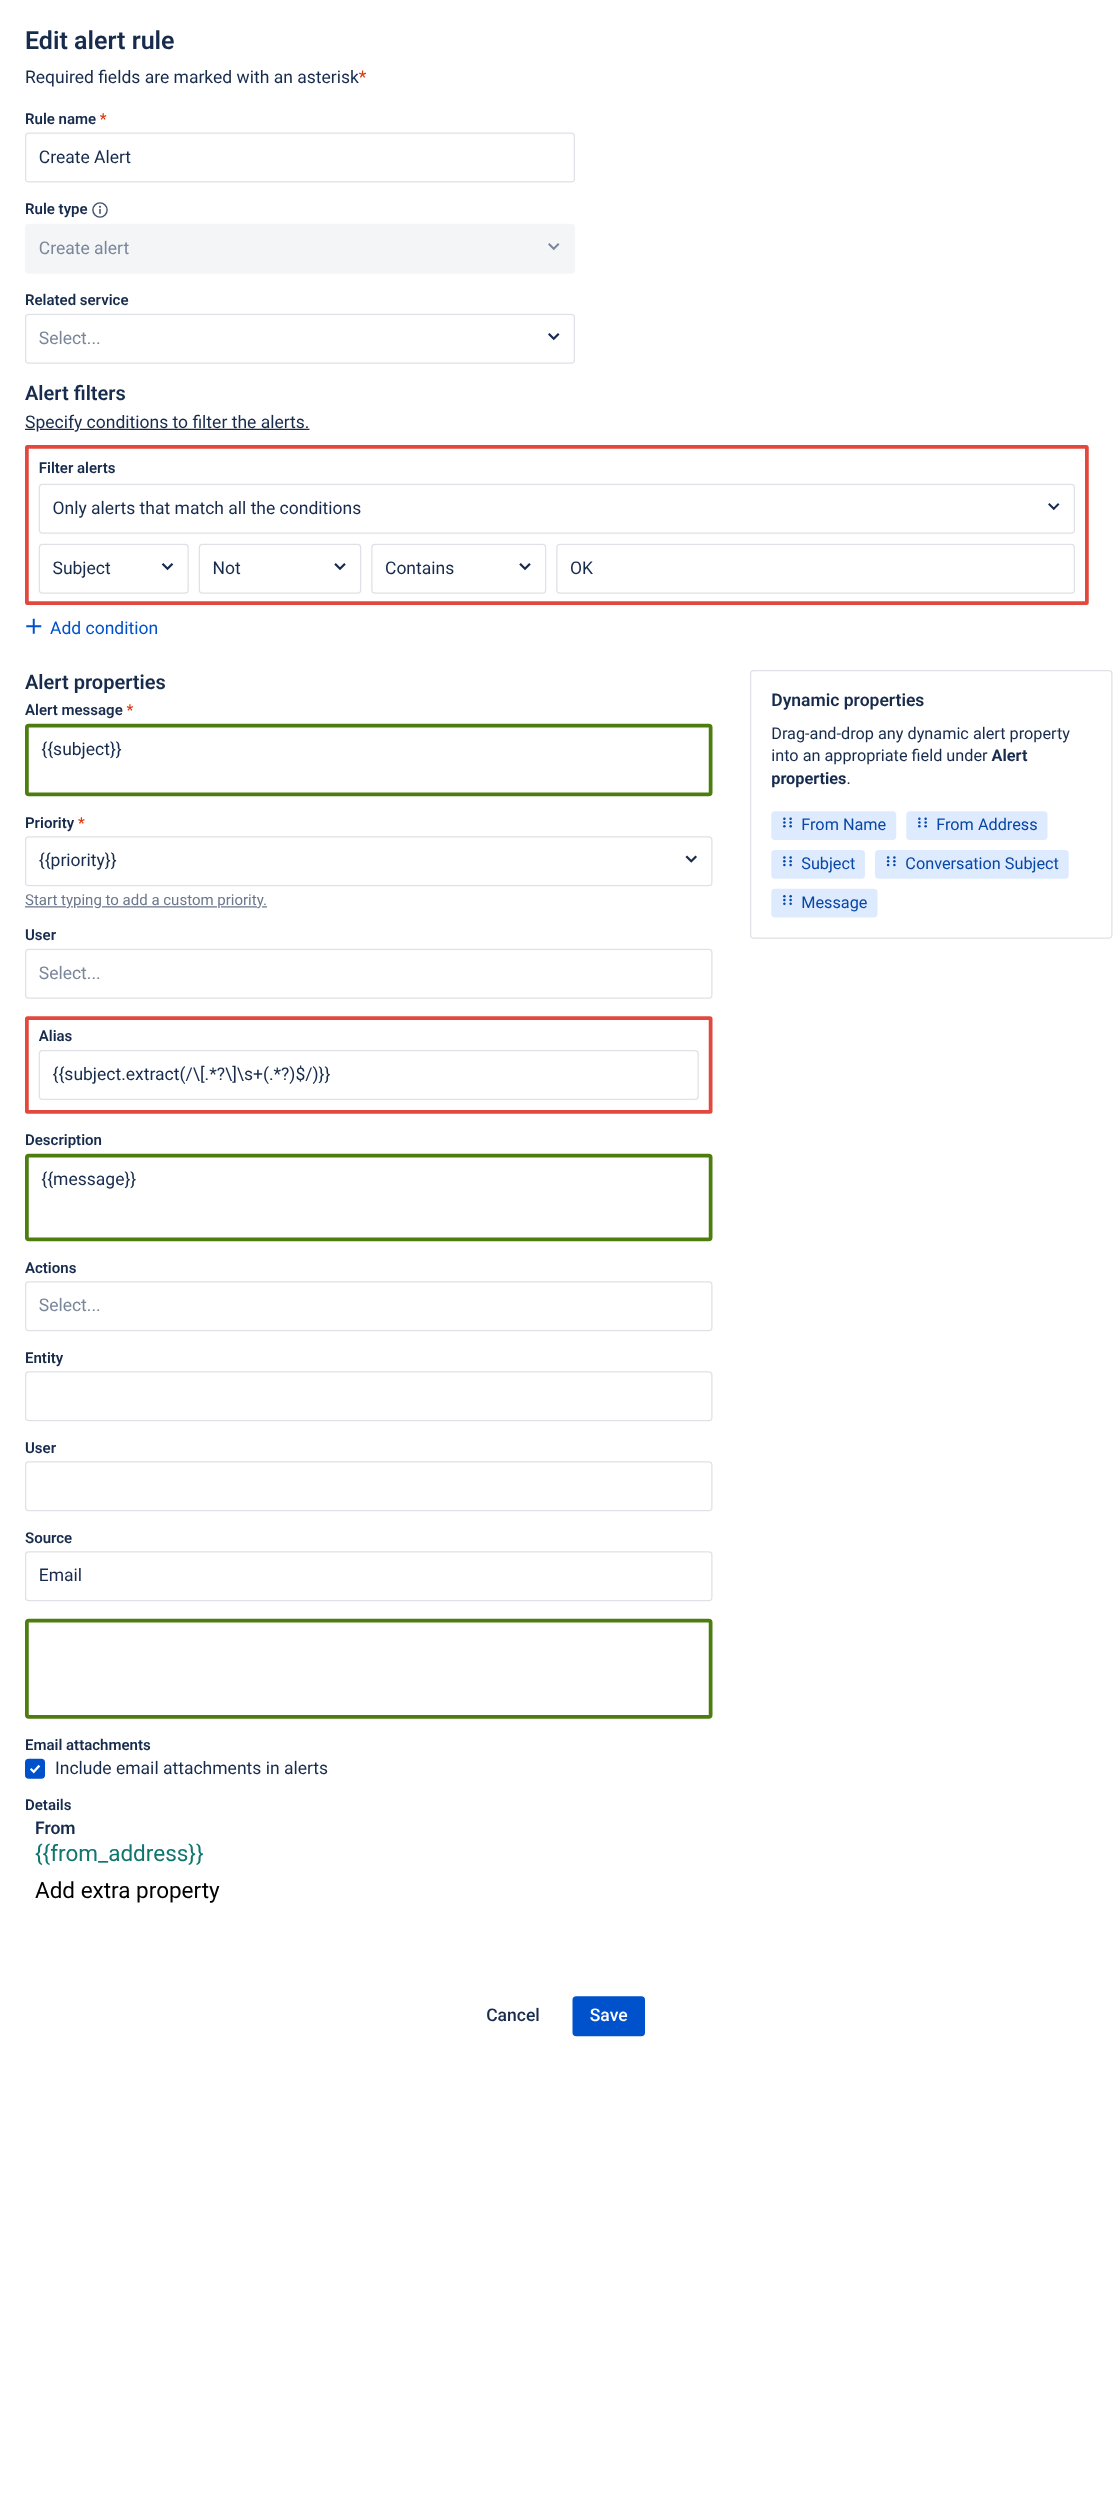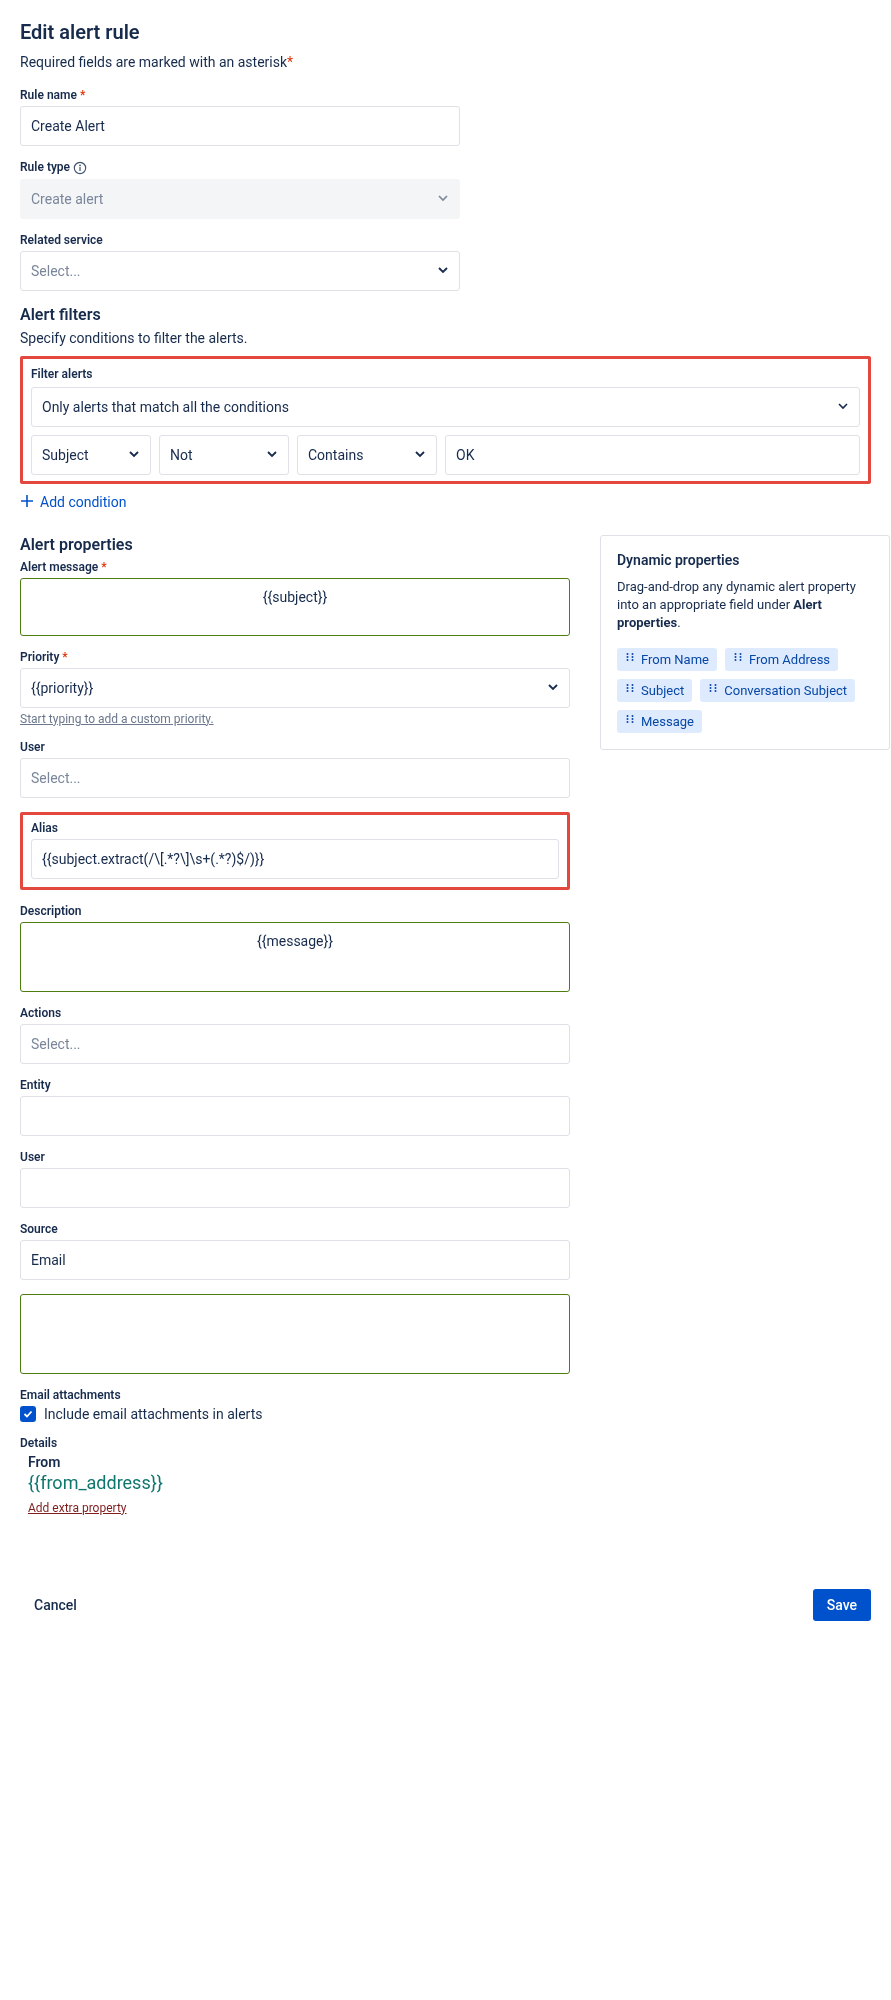--- a/index.html
+++ b/index.html
@@ -50,30 +50,30 @@
 .left { flex:0 0 550px; }
 .right { flex:0 0 290px; border:1px solid #DFE1E6; border-radius:3px; padding:16px; }
 .left .field-group { width:100%; }
 .right h3 { font-size:14px; font-weight:600; margin-bottom:10px; }
 .right p { font-size:13px; color:#172B4D; margin-bottom:16px; line-height:1.4;}
 .chips { display:flex; flex-wrap:wrap; gap:8px; }
 .chip { background:#DEEBFF; color:#0747A6; padding:4px 8px; border-radius:3px; font-size:13px; display:flex; gap:6px; cursor:grab;}
 .chip .grip svg { width:10px; height:10px; display:block; }
 .desc { font-size:13.5px; color:#172B4D; line-height:1.45; margin-bottom:16px; }
 .desc a { color:#0052CC; text-decoration:underline; }
-.textarea { border:1px solid #4d7c0f; border-radius:3px; padding:10px; min-height:58px; font-size:14px;text-align:center;}
+.textarea { border:3px solid #4d7c0f; border-radius:3px; padding:10px; min-height:58px; font-size:14px;}
 .hint { font-size:12px; color:#6B778C; margin-top:4px;text-decoration:underline; }
 .checkbox-row { display:flex; align-items:center; gap:8px; font-size:14px; }
 .checkbox { width:16px; height:16px; border-radius:3px; background:#0052CC; display:flex; align-items:center;justify-content:center;}
 .checkbox svg{width:10px;height:10px;}
 .details-row { margin-top:4px; margin-left:8px; }
 .details-row .k { font-weight:600; font-size:14px; }
 .details-row .v { font-size:18px; color:#0f766e; margin-top:2px;}
-.add-extra { color:#7f1d1d; font-size:12px; margin-top:8px; margin-left:8px; cursor:pointer;text-decoration:underline;}
-.footer { display:flex; justify-content:space-between; gap:12px; margin-top:60px; padding-right:0;}
+.add-extra { color:#000000; font-size:18px; margin-top:8px; margin-left:8px; cursor:pointer;}
+.footer { display:flex; justify-content:center; gap:12px; margin-top:60px; padding-right:0;}
 .btn { padding:8px 14px; border-radius:3px; font-size:14px; font-weight:500; cursor:pointer; display:inline-flex; align-items:center;}
 .btn-cancel { background:transparent; color:#172B4D; }
 .btn-save { background:#0052CC; color:#fff; }
 .full-select .select{ width:100%; }
 .alias-box { border:3px solid #E2483D; padding:0; border-radius:2px; }
 .alias-box .label{ margin:6px 8px 4px; }
 .alias-box .input{ margin:0 8px 8px; width:calc(100% - 16px); }
 .wider-filter .select{ width:100%; }
 </style>
 </head>
@@ -114,21 +114,21 @@
   <label class="label">Related service</label>
   <div class="select">
     <span class="placeholder">Select...</span>
     <span class="caret"><svg viewBox="0 0 12 12">
           <path d="M2 4l4 4 4-4" fill="none" stroke="#172B4D" stroke-width="1.8"></path>
         </svg></span>
   </div>
 </div>
 
 <h2>Alert filters</h2>
-<p class="subtext" style="margin-bottom:10px;">Specify conditions to filter the alerts.</p>
+<p class="subtext" style="margin-bottom:10px;text-decoration:underline;">Specify conditions to filter the alerts.</p>
 
 <div class="highlight-box">
   <span class="label">Filter alerts</span>
   <div class="full-select wider-filter">
     <div class="select">
       <span>Only alerts that match all the conditions</span>
       <span class="caret"><svg viewBox="0 0 12 12">
             <path d="M2 4l4 4 4-4" fill="none" stroke="#172B4D" stroke-width="1.6"></path>
           </svg></span>
     </div>

